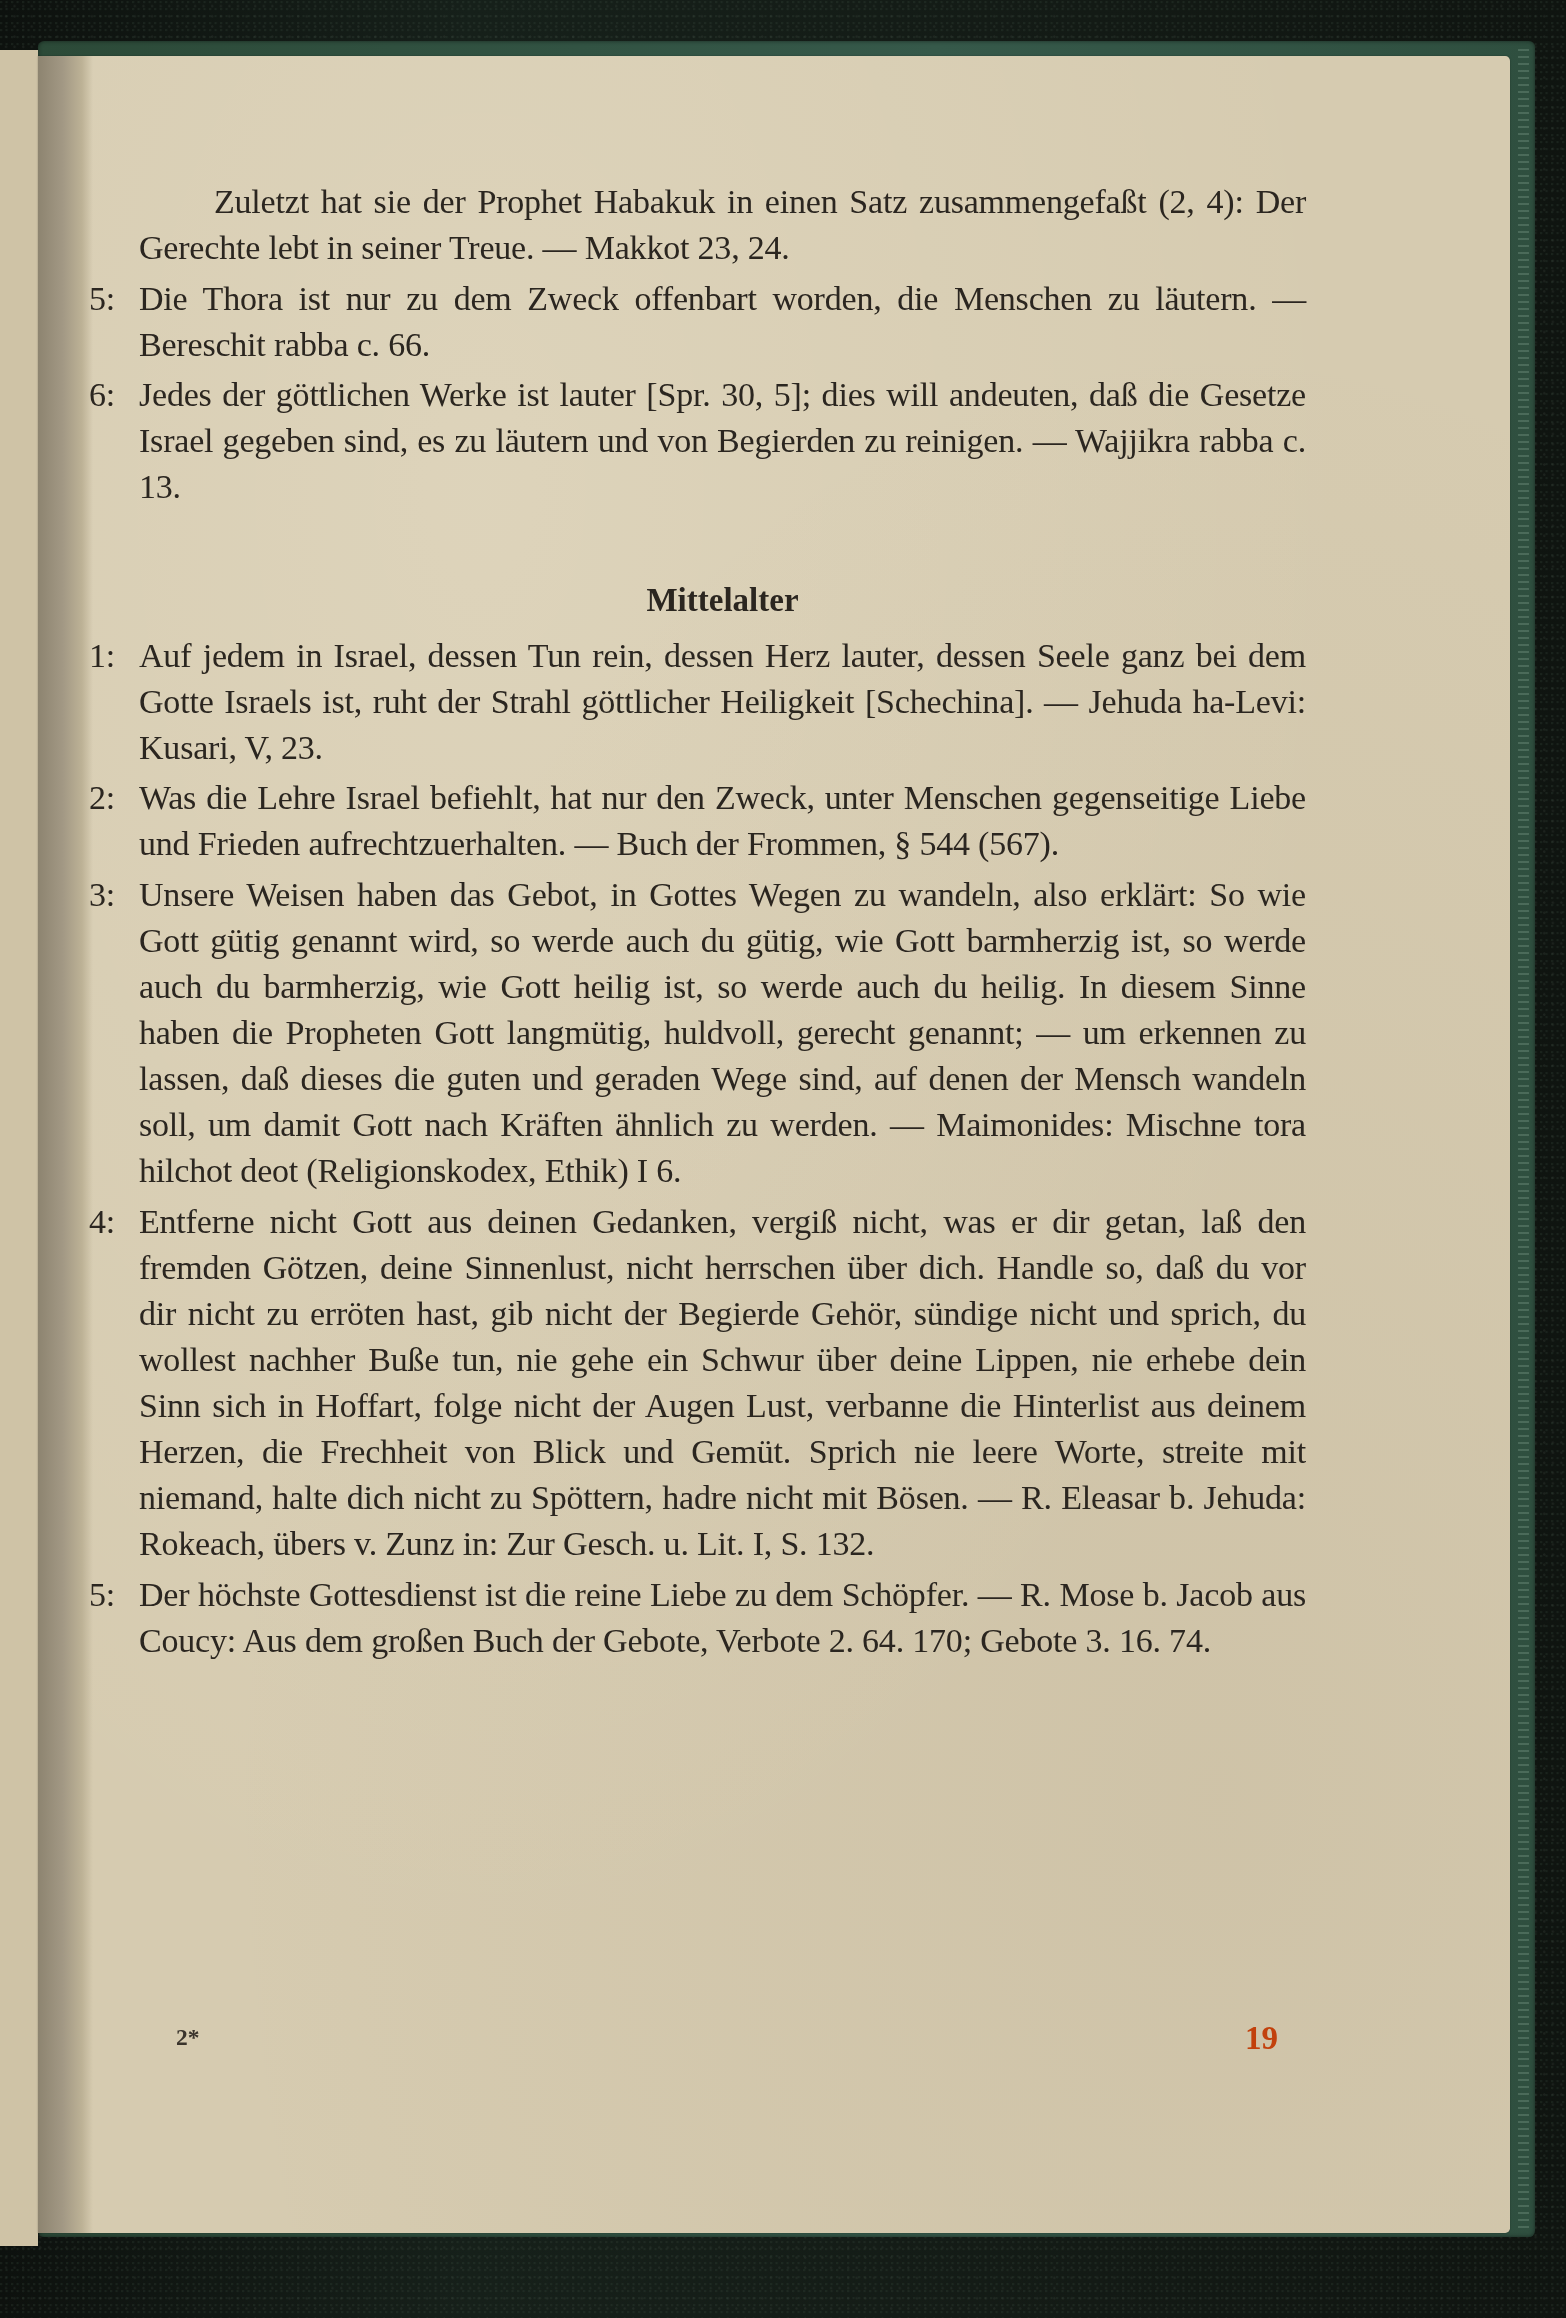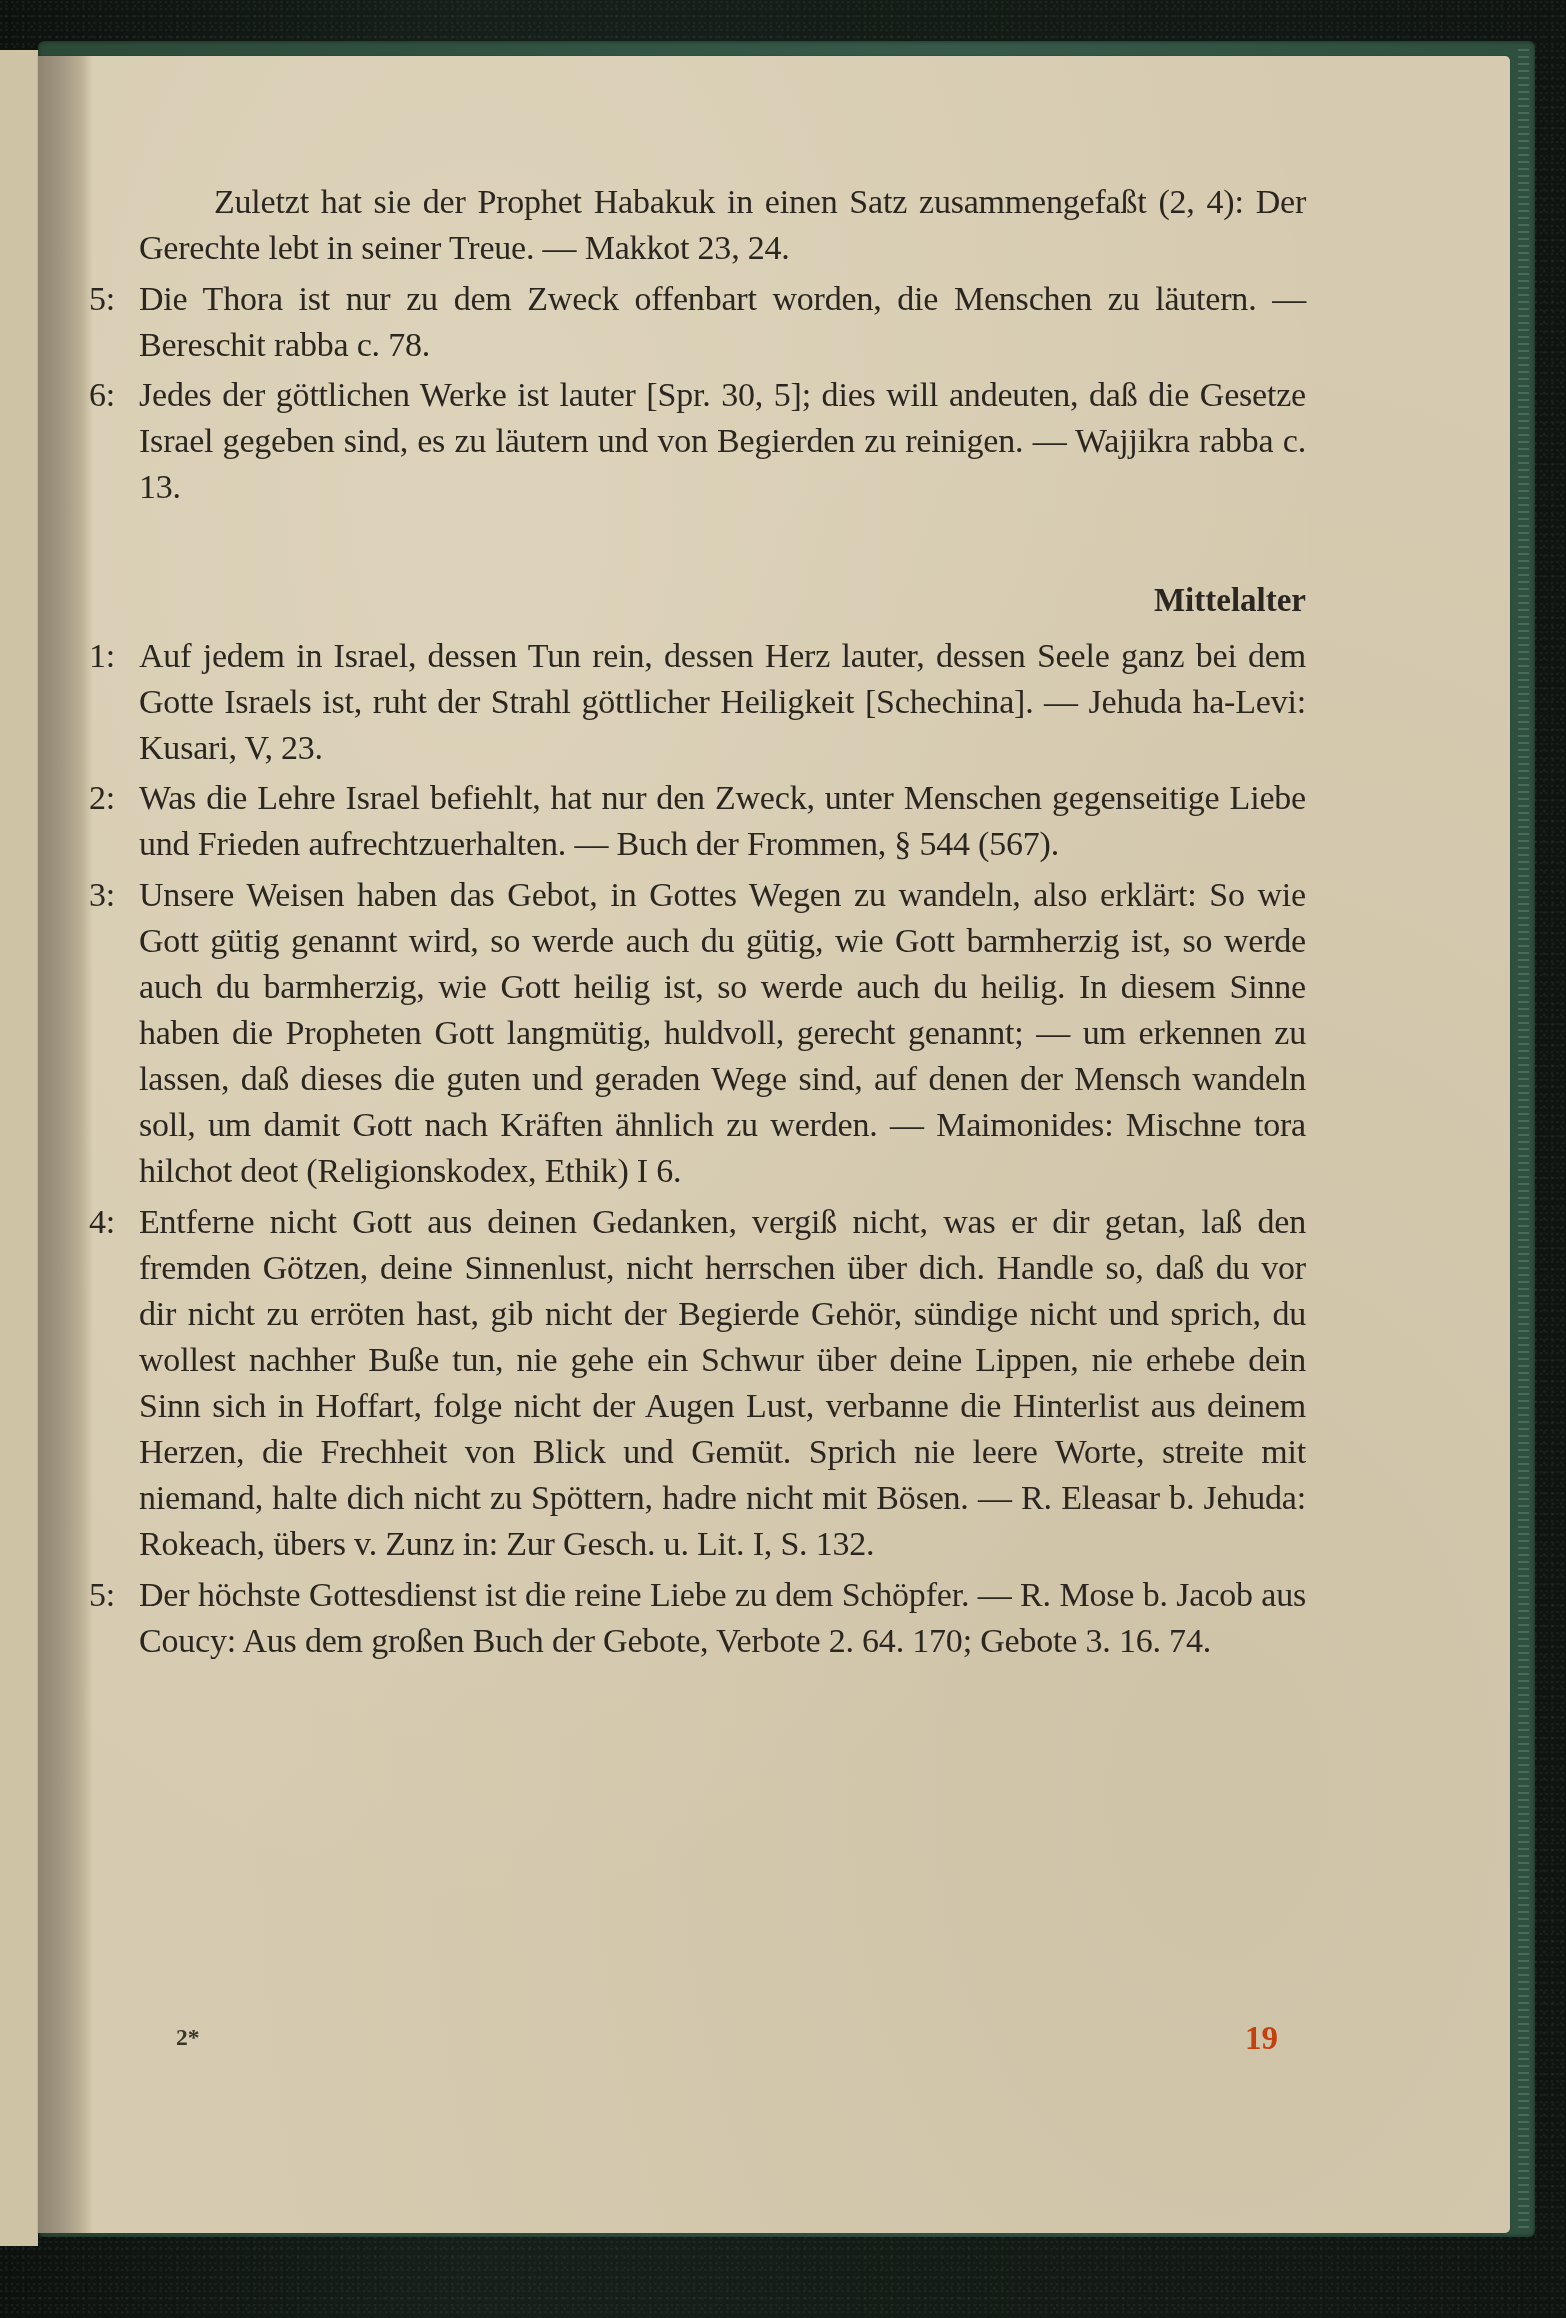--- a/index.html
+++ b/index.html
@@ -94,21 +94,21 @@
   .para .num {
     position: absolute;
     left: -50px;
     top: 0;
   }
   .intro {
     text-indent: 75px;
     margin-top: 46px;
   }
   .heading {
-    text-align: right;
+    text-align: center;
     font-weight: bold;
     font-size: 33px;
     margin: 67px 0 9.4px 0;
     letter-spacing: 0;
   }
   .footer-signature {
     position: absolute;
     left: 176px;
     top: 2024px;
     font-size: 23.5px;
@@ -133,21 +133,21 @@
 
 <div class="page">
   <div class="gutter"></div>
 </div>
 
 <div class="text-block">
   <p class="para intro">Zuletzt hat sie der Prophet Habakuk in einen Satz zusammengefaßt (2, 4): Der Gerechte lebt in seiner Treue. — Makkot 23, 24.</p>
 
   <div class="para">
     <span class="num">5:</span>
-    <span>Die Thora ist nur zu dem Zweck offenbart worden, die Menschen zu läutern. — Bereschit rabba c. 78.</span>
+    <span>Die Thora ist nur zu dem Zweck offenbart worden, die Menschen zu läutern. — Bereschit rabba c. 66.</span>
   </div>
   <div class="para">
     <span class="num">6:</span>
     <span>Jedes der göttlichen Werke ist lauter [Spr. 30, 5]; dies will andeuten, daß die Gesetze Israel gegeben sind, es zu läutern und von Begierden zu reinigen. — Wajjikra rabba c. 13.</span>
   </div>
 
   <h2 class="heading">Mittelalter</h2>
 
   <div class="para">
     <span class="num">1:</span>

